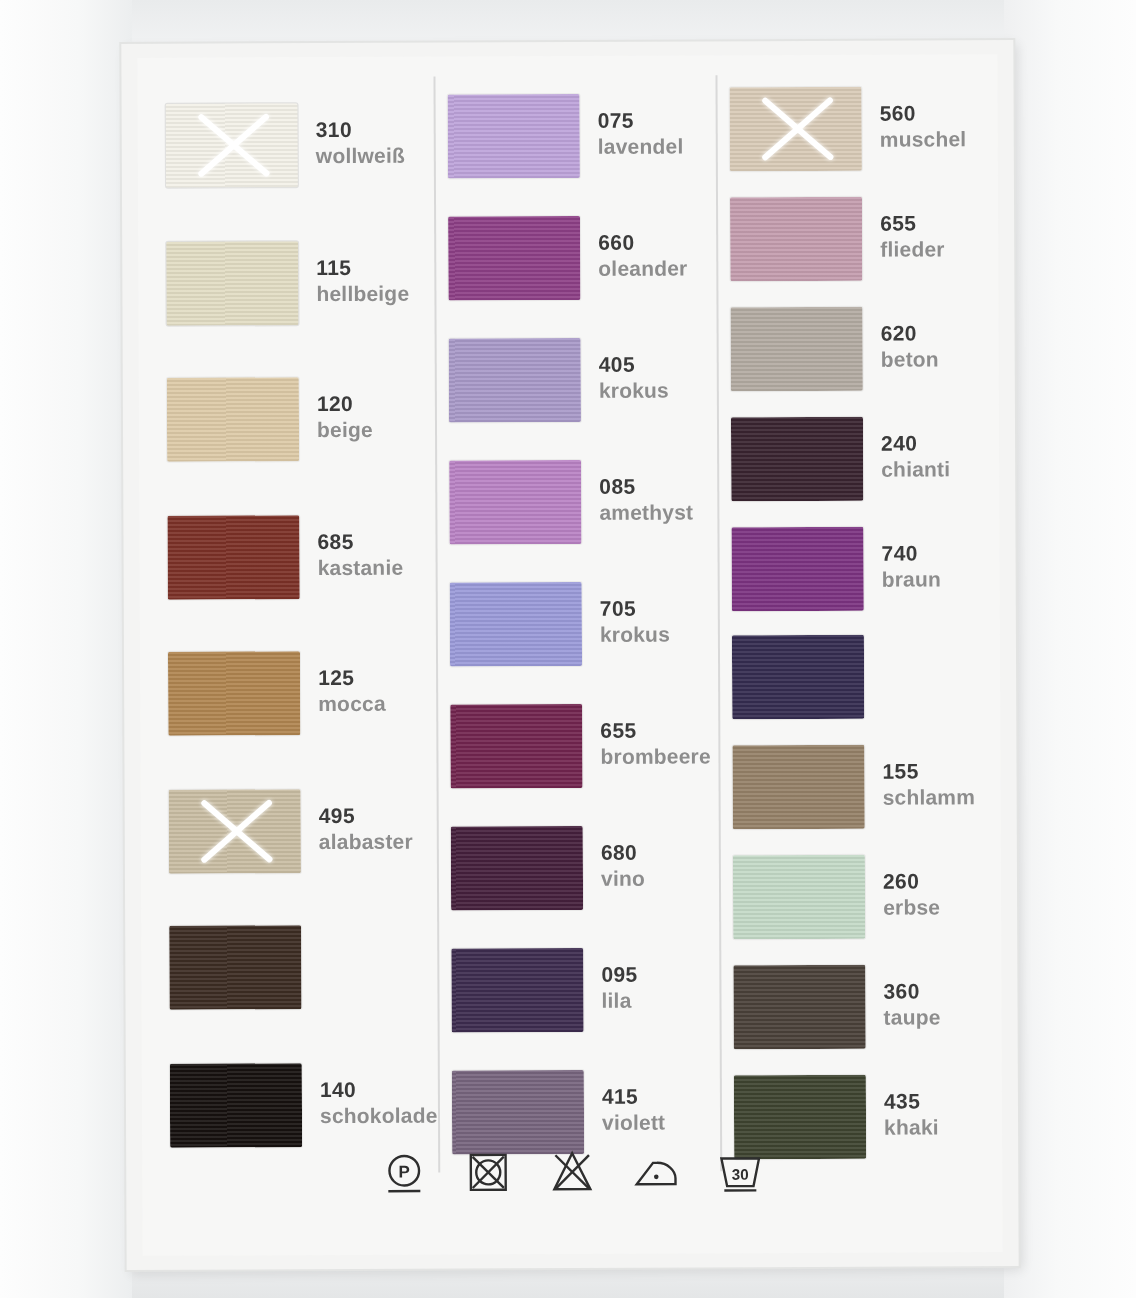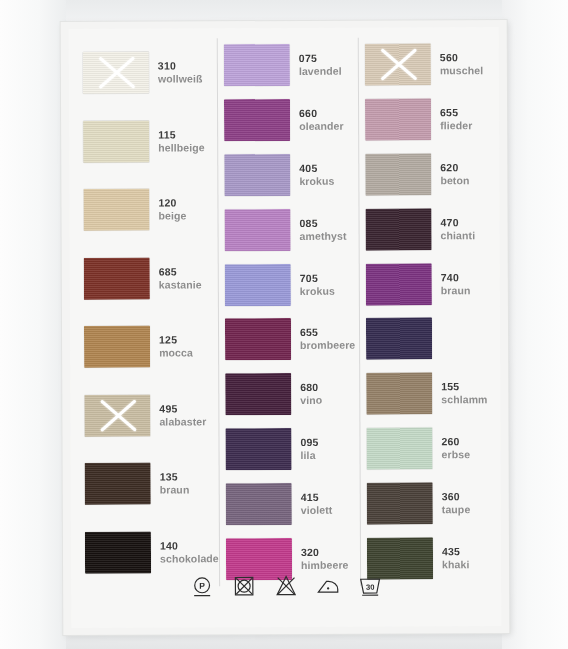--- a/index.html
+++ b/index.html
@@ -246,24 +246,20 @@
               </div>
               <div class="labels">
                 <div class="code">495</div>
                 <div class="name">alabaster</div>
               </div>
             </div>
             <div class="entry">
               <div class="swatch-wrap">
                 <div class="swatch" style="background-color: rgb(60, 44, 35);"></div>
               </div>
-              <div class="labels">
-                <div class="code">135</div>
-                <div class="name">braun</div>
-              </div>
             </div>
             <div class="entry">
               <div class="swatch-wrap">
                 <div class="swatch" style="background-color: rgb(22, 17, 15);"></div>
               </div>
               <div class="labels">
                 <div class="code">140</div>
                 <div class="name">schokolade</div>
               </div>
             </div>
@@ -341,29 +337,20 @@
                 <div class="name">lila</div>
               </div>
             </div>
             <div class="entry">
               <div class="swatch-wrap">
                 <div class="swatch" style="background-color: rgb(119, 101, 126);"></div>
               </div>
               <div class="labels">
                 <div class="code">415</div>
                 <div class="name">violett</div>
-              </div>
-            </div>
-            <div class="entry">
-              <div class="swatch-wrap">
-                <div class="swatch" style="background-color: rgb(194, 58, 140);"></div>
-              </div>
-              <div class="labels">
-                <div class="code">320</div>
-                <div class="name">himbeere</div>
               </div>
             </div>
           </div>
           <div class="column">
             <div class="entry">
               <div class="swatch-wrap">
                 <div class="swatch" style="background-color: rgb(217, 203, 183);">
                   <div class="xmark">
                     <span class="a"></span>
                     <span class="b"></span>
@@ -391,21 +378,21 @@
               <div class="labels">
                 <div class="code">620</div>
                 <div class="name">beton</div>
               </div>
             </div>
             <div class="entry">
               <div class="swatch-wrap">
                 <div class="swatch" style="background-color: rgb(57, 36, 48);"></div>
               </div>
               <div class="labels">
-                <div class="code">470</div>
+                <div class="code">240</div>
                 <div class="name">chianti</div>
               </div>
             </div>
             <div class="entry">
               <div class="swatch-wrap">
                 <div class="swatch" style="background-color: rgb(124, 51, 129);"></div>
               </div>
               <div class="labels">
                 <div class="code">740</div>
                 <div class="name">braun</div>

